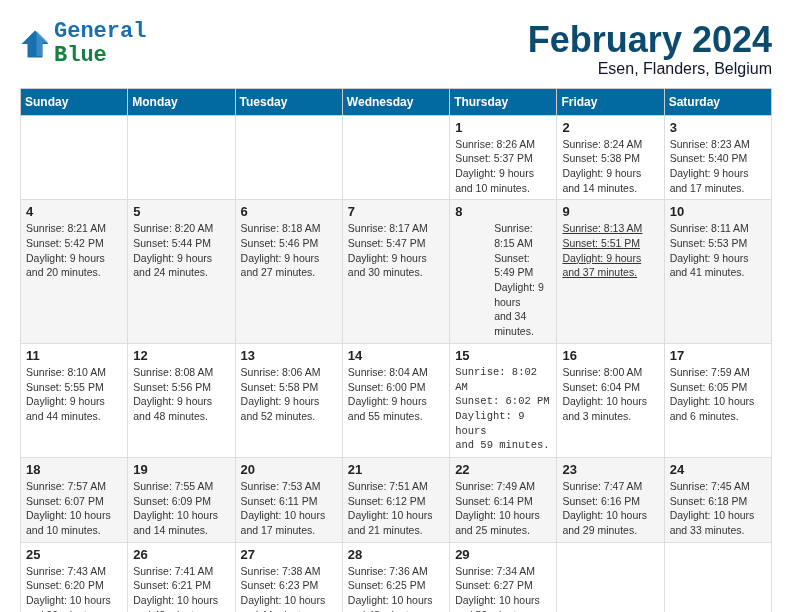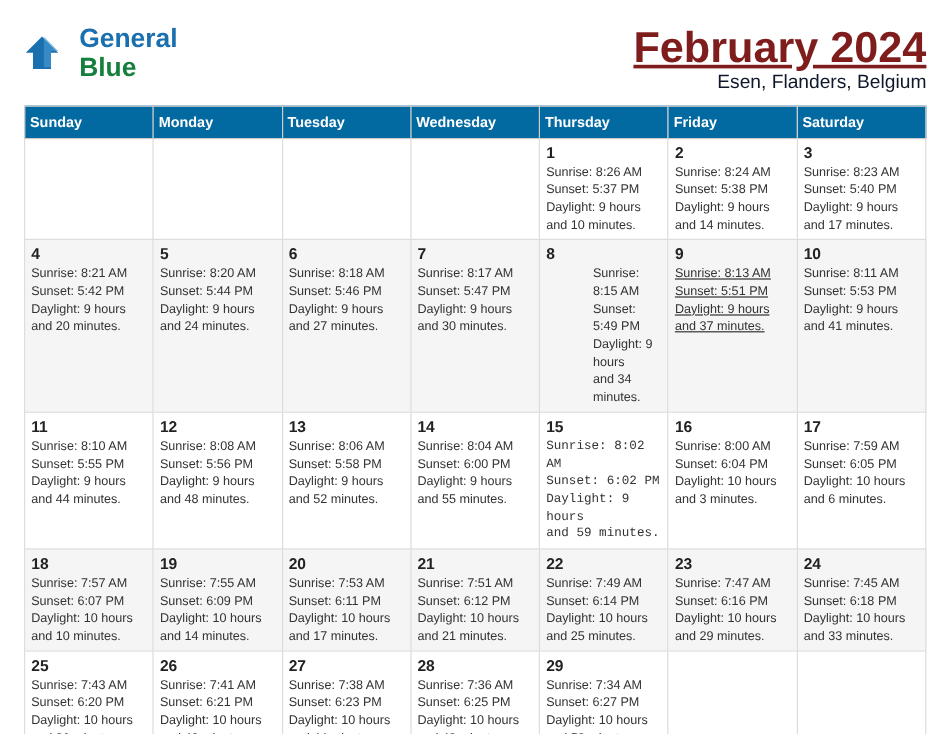--- a/index.html
+++ b/index.html
@@ -12,44 +12,44 @@
     }
     .header-section {
       display: flex;
       justify-content: space-between;
       align-items: flex-start;
       margin-bottom: 10px;
     }
     .logo {
       display: flex;
       align-items: center;
-      gap: 16px;
+      gap: 4px;
+      font-family: Liberation Mono, monospace;
     }
     .logo-text {
       font-size: 22px;
       font-weight: bold;
       color: #333;
       line-height: 1.1;
     }
     .logo-text span {
       color: #1a6faf;
     }
     .logo-icon {
       width: 30px;
       height: 30px;
     }
     .title-block {
       text-align: right;
     }
     .main-title {
       font-size: 36px;
       font-weight: bold;
-      color: #7f1d1d;
+      color: #0c4a6e;
       line-height: 1.1;
-      text-decoration: underline;
     }
     .subtitle {
       font-size: 16px;
       color: #0f172a;
     }
     table {
       width: 100%;
       border-collapse: collapse;
       font-size: 11px;
     }

